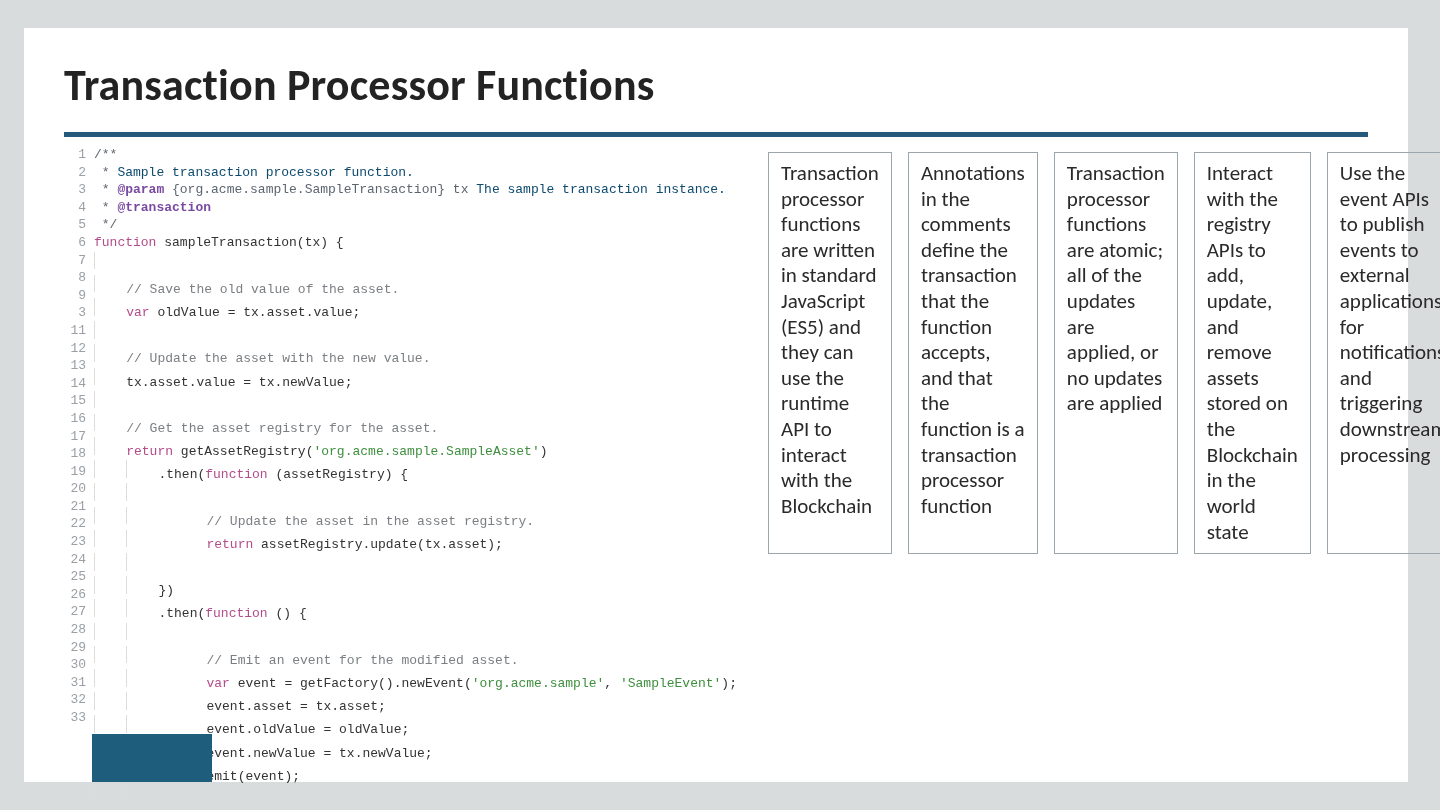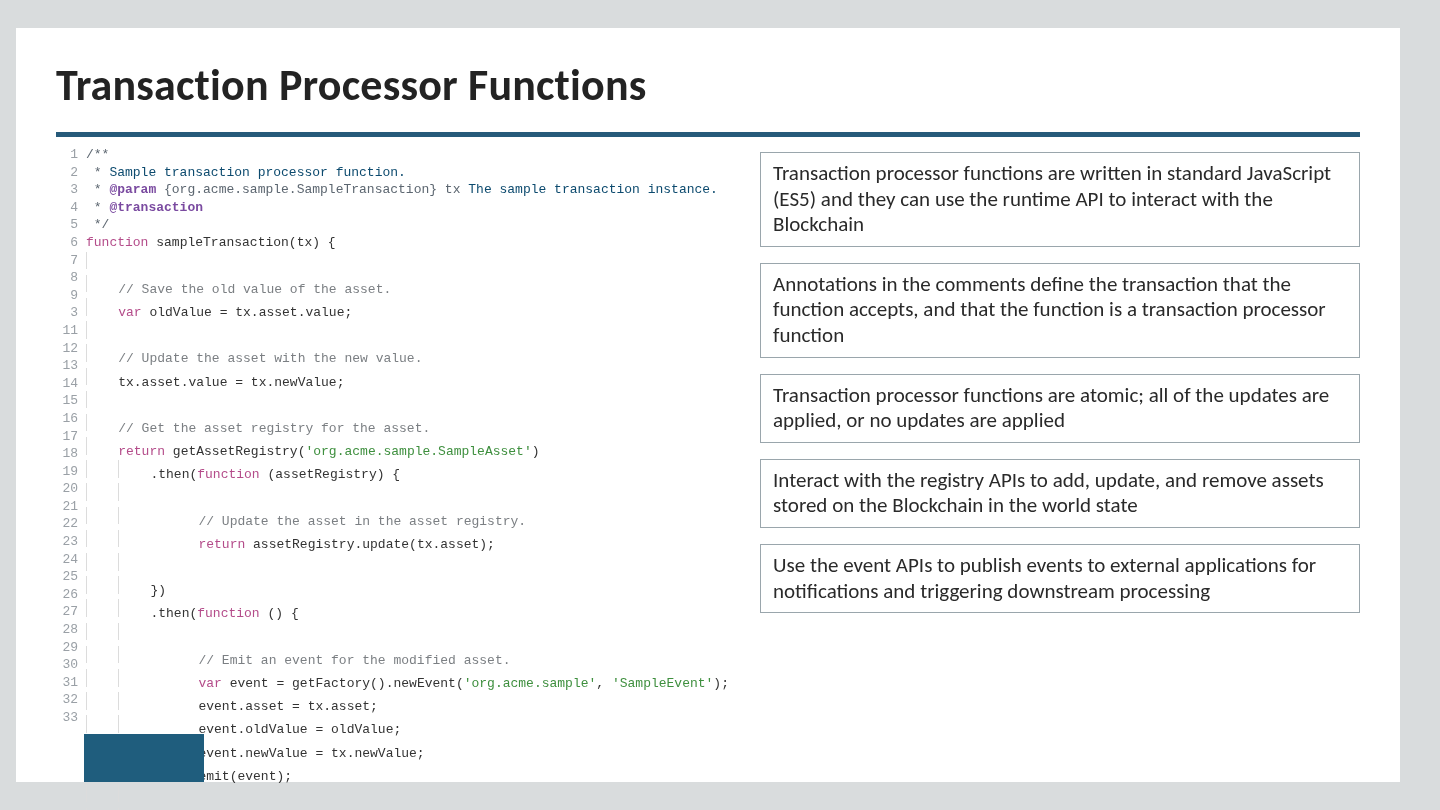--- a/index.html
+++ b/index.html
@@ -1,20 +1,20 @@
 <!DOCTYPE html>
 <html><head>
 <meta charset="utf-8">
 <style>
   * { margin: 0; padding: 0; box-sizing: border-box; }
   html, body { width: 1440px; height: 810px; font-family: "Calibri", "Segoe UI", Arial, sans-serif; }
   body { background: #d9dcdd; position: relative; }
   .slide {
     position: absolute;
-    left: 16px; top: 28px;
+    left: 24px; top: 28px;
     width: 1384px; height: 754px;
     background: #ffffff;
   }
   .title {
     position: absolute;
     left: 40px; top: 30px;
     font-size: 44px;
     font-weight: 700;
     color: #232323;
     letter-spacing: 0.2px;
@@ -51,21 +51,21 @@
   .code .ident { color: #333; }
   .code .str   { color: #3e8f3e; }
   .code .guide { display:inline-block; height:17.6px; border-left:1px solid #dcdcdc; }
   .code .sp2 { padding-left: 48px; }
 
   .boxes {
     position: absolute;
     right: 40px; top: 124px;
     width: 600px;
     display: flex;
-    flex-direction: column;
+    flex-direction: row;
     gap: 16px;
   }
   .box {
     border: 1px solid #9aa6ac;
     padding: 8px 12px 8px 12px;
     font-size: 21px;
     color: #2a2a2a;
     line-height: 1.22;
   }
   .footer-block {

